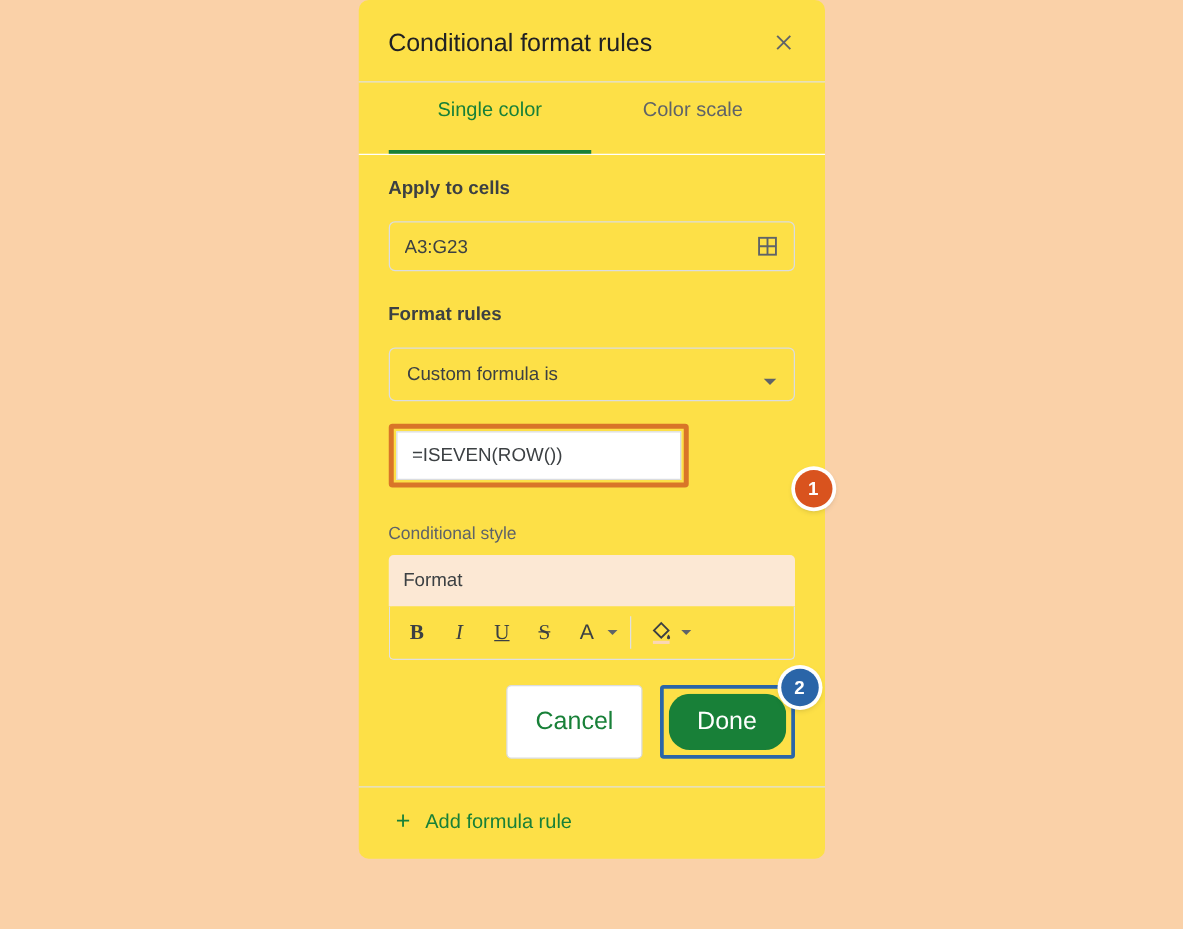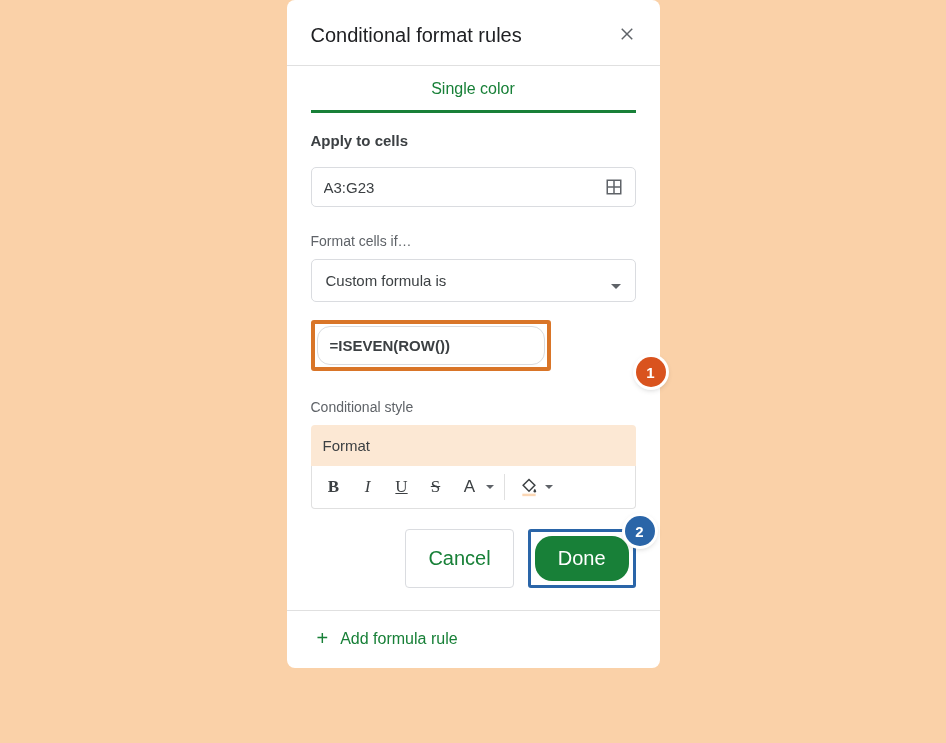--- a/index.html
+++ b/index.html
@@ -7,21 +7,21 @@
     font-family: Arial, "Helvetica Neue", sans-serif;
     background: #fad1a8;
     width: 946px;
     height: 743px;
     display: flex;
     justify-content: center;
     align-items: flex-start;
   }
   .panel {
     width: 373px;
-    background: #ffffff;
+    background: #fde047;
     border-radius: 8px;
     margin-top: 0;
     padding-bottom: 10px;
   }
   .header {
     display: flex;
     align-items: center;
     justify-content: space-between;
     padding: 24px 24px 18px 24px;
     border-bottom: 1px solid #e0e0e0;
@@ -38,21 +38,21 @@
     line-height: 1;
   }
   .tabs {
     display: flex;
     border-bottom: 1px solid #ffffff;
     padding: 0 24px;
   }
   .tab {
     flex: 1;
     text-align: center;
-    padding: 14px 0 12px 0;
+    padding: 14px 0 22px 0;
     font-size: 16px;
     color: #5f6368;
     cursor: pointer;
   }
   .tab.active {
     color: #188038;
     font-weight: 500;
     border-bottom: 3px solid #188038;
   }
   .section {
@@ -116,26 +116,25 @@
   }
   .formula-highlight {
     border: 4px solid #d97528;
     border-radius: 3px;
     padding: 2px;
     width: 240px;
   }
   .formula-input {
     width: 100%;
     border: 1px solid #dadce0;
-    border-radius: 13px;
+    border-radius: 0;
     padding: 10px 12px;
     font-size: 15px;
     color: #3c4043;
     outline: none;
-    font-weight: bold;
   }
   .callout {
     position: absolute;
     width: 30px;
     height: 30px;
     border-radius: 50%;
     color: #fff;
     font-size: 15px;
     font-weight: bold;
     display: flex;
@@ -248,38 +247,39 @@
     <span class="close-btn">
       <svg viewBox="0 0 24 24" width="18" height="18" fill="none" stroke="currentColor" stroke-width="2">
           <line x1="5" y1="5" x2="19" y2="19"></line>
           <line x1="19" y1="5" x2="5" y2="19"></line>
         </svg>
     </span>
   </div>
 
   <div class="tabs">
     <div class="tab active">Single color</div>
+    <div class="tab">Color scale</div>
   </div>
 
   <div class="section">
     <div class="section-label">Apply to cells</div>
     <div class="range-input-wrap">
       <input type="text" value="A3:G23" style="">
       <span class="grid-icon">
         <svg viewBox="0 0 24 24" fill="none" stroke="currentColor" stroke-width="2">
           <rect x="3" y="3" width="18" height="18"></rect>
           <line x1="3" y1="12" x2="21" y2="12"></line>
           <line x1="12" y1="3" x2="12" y2="21"></line>
         </svg>
       </span>
     </div>
   </div>
 
   <div class="section">
-    <div class="sub-label">Format cells if…</div>
+    <div class="section-label">Format rules</div>
     <div class="dropdown">
       <span>Custom formula is</span>
       <span class="caret"></span>
     </div>
 
     <div class="formula-wrap">
       <div class="formula-highlight">
         <input class="formula-input" type="text" value="=ISEVEN(ROW())" style="">
       </div>
       <div class="callout callout-1">1</div>

